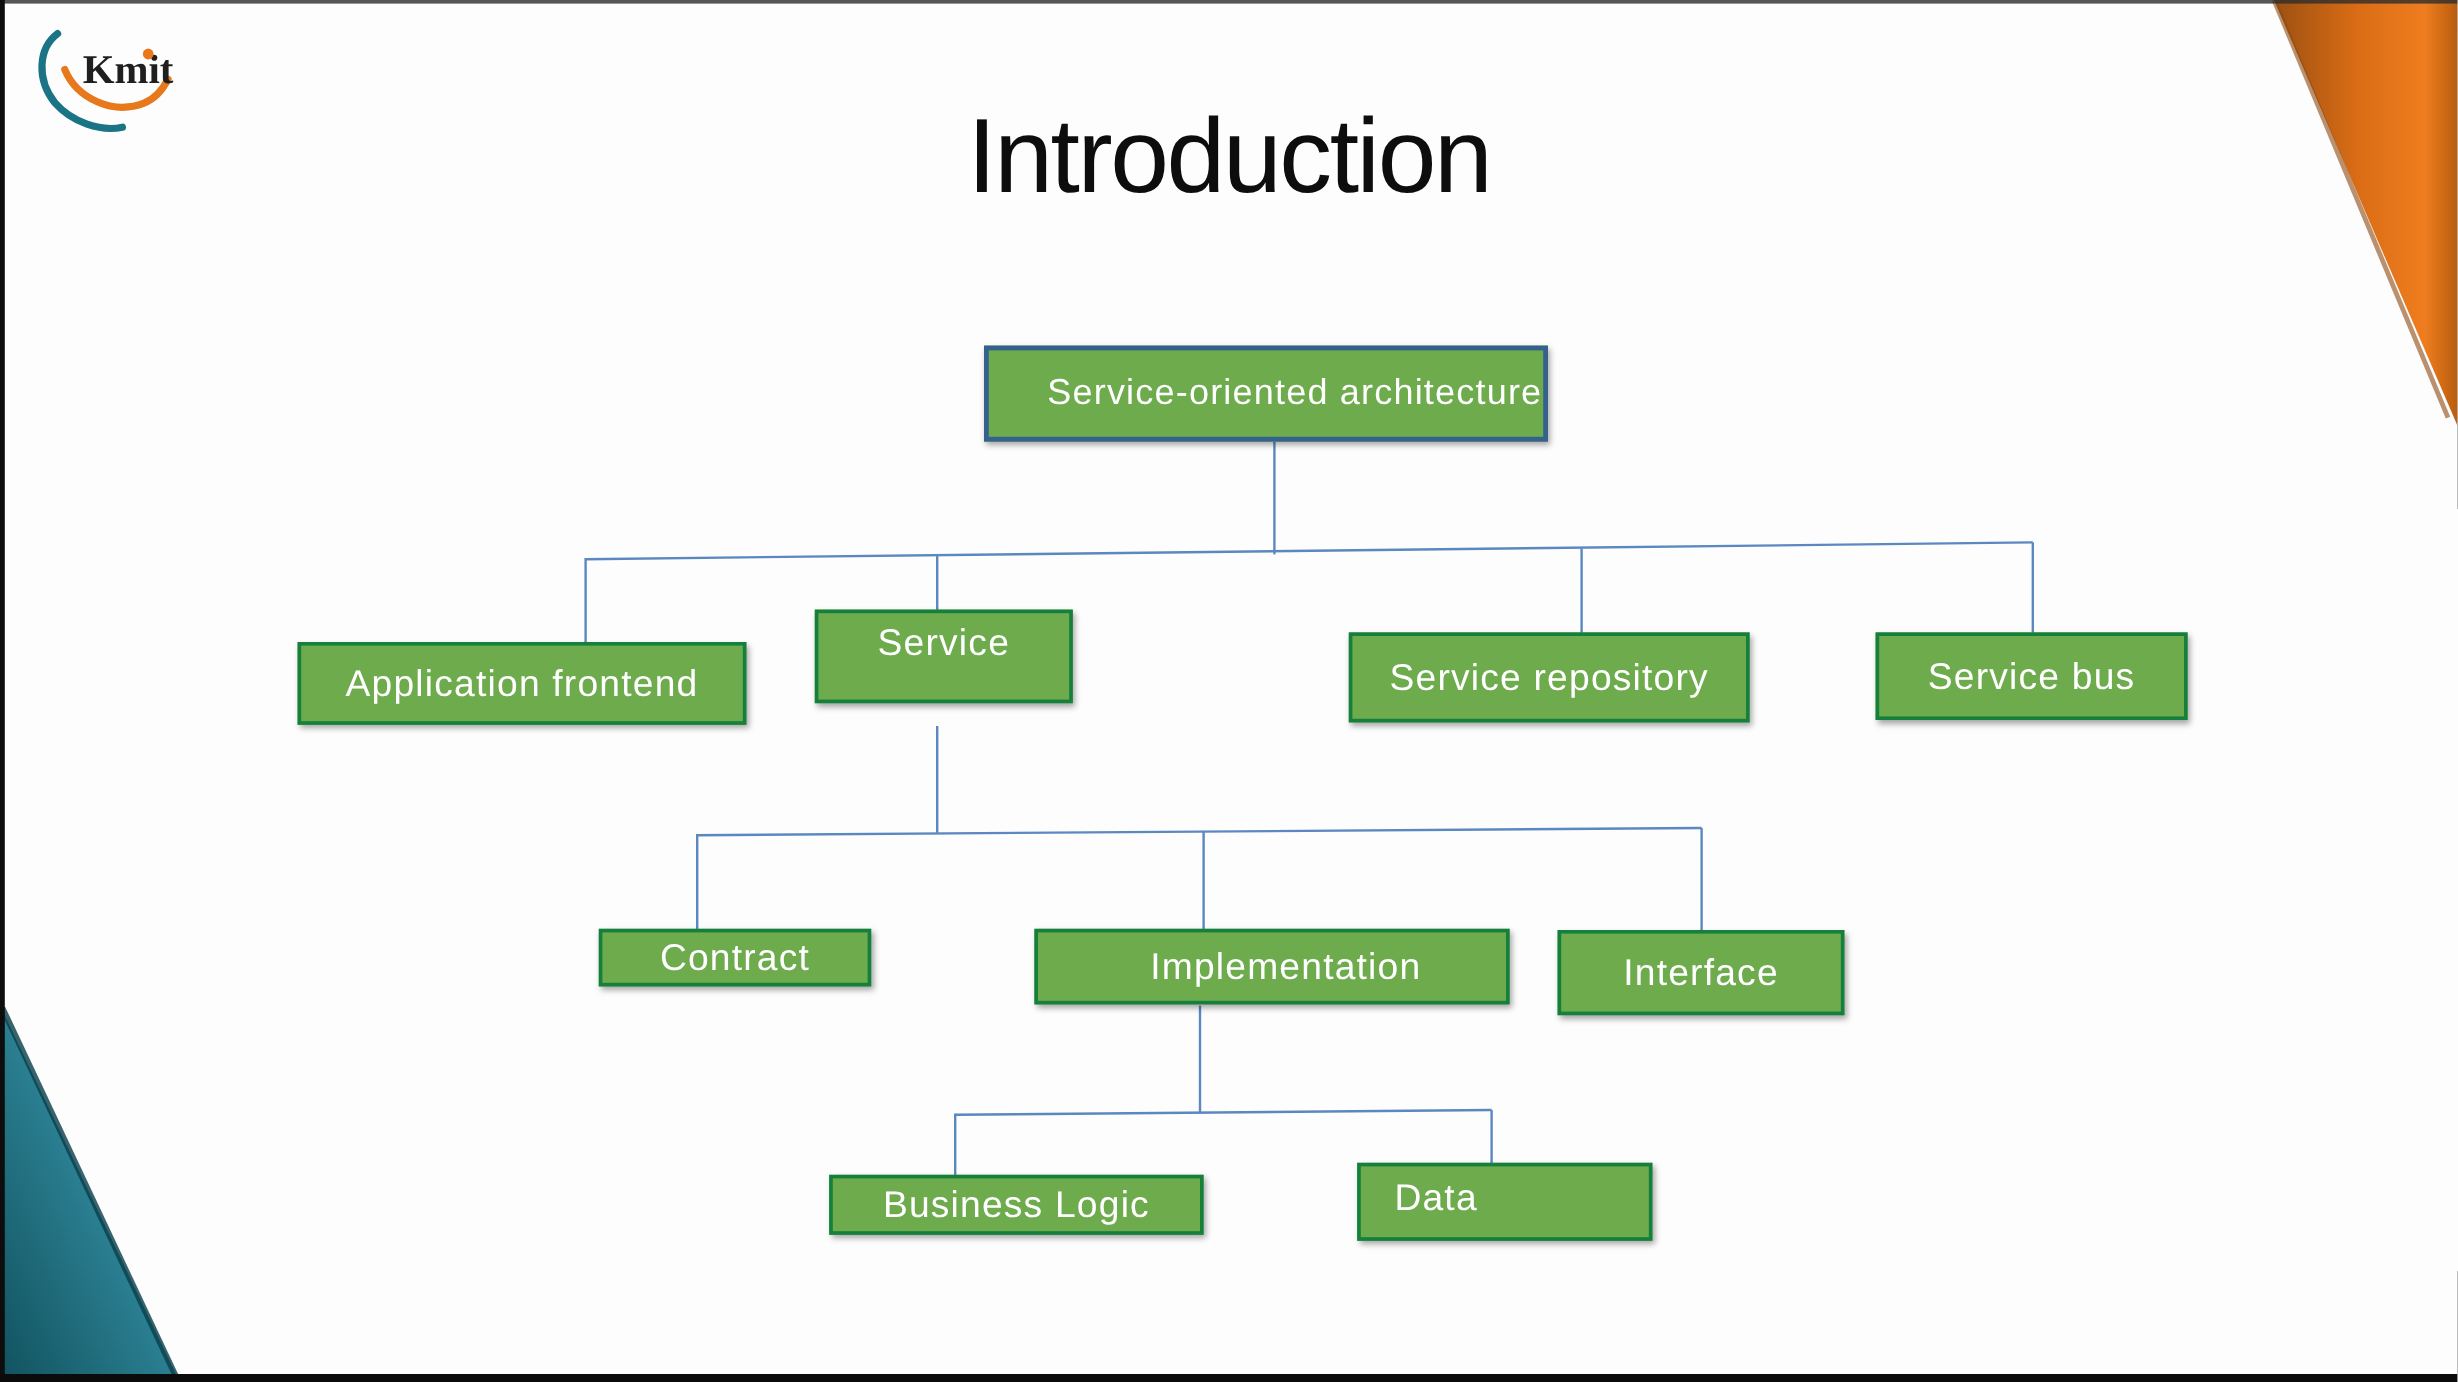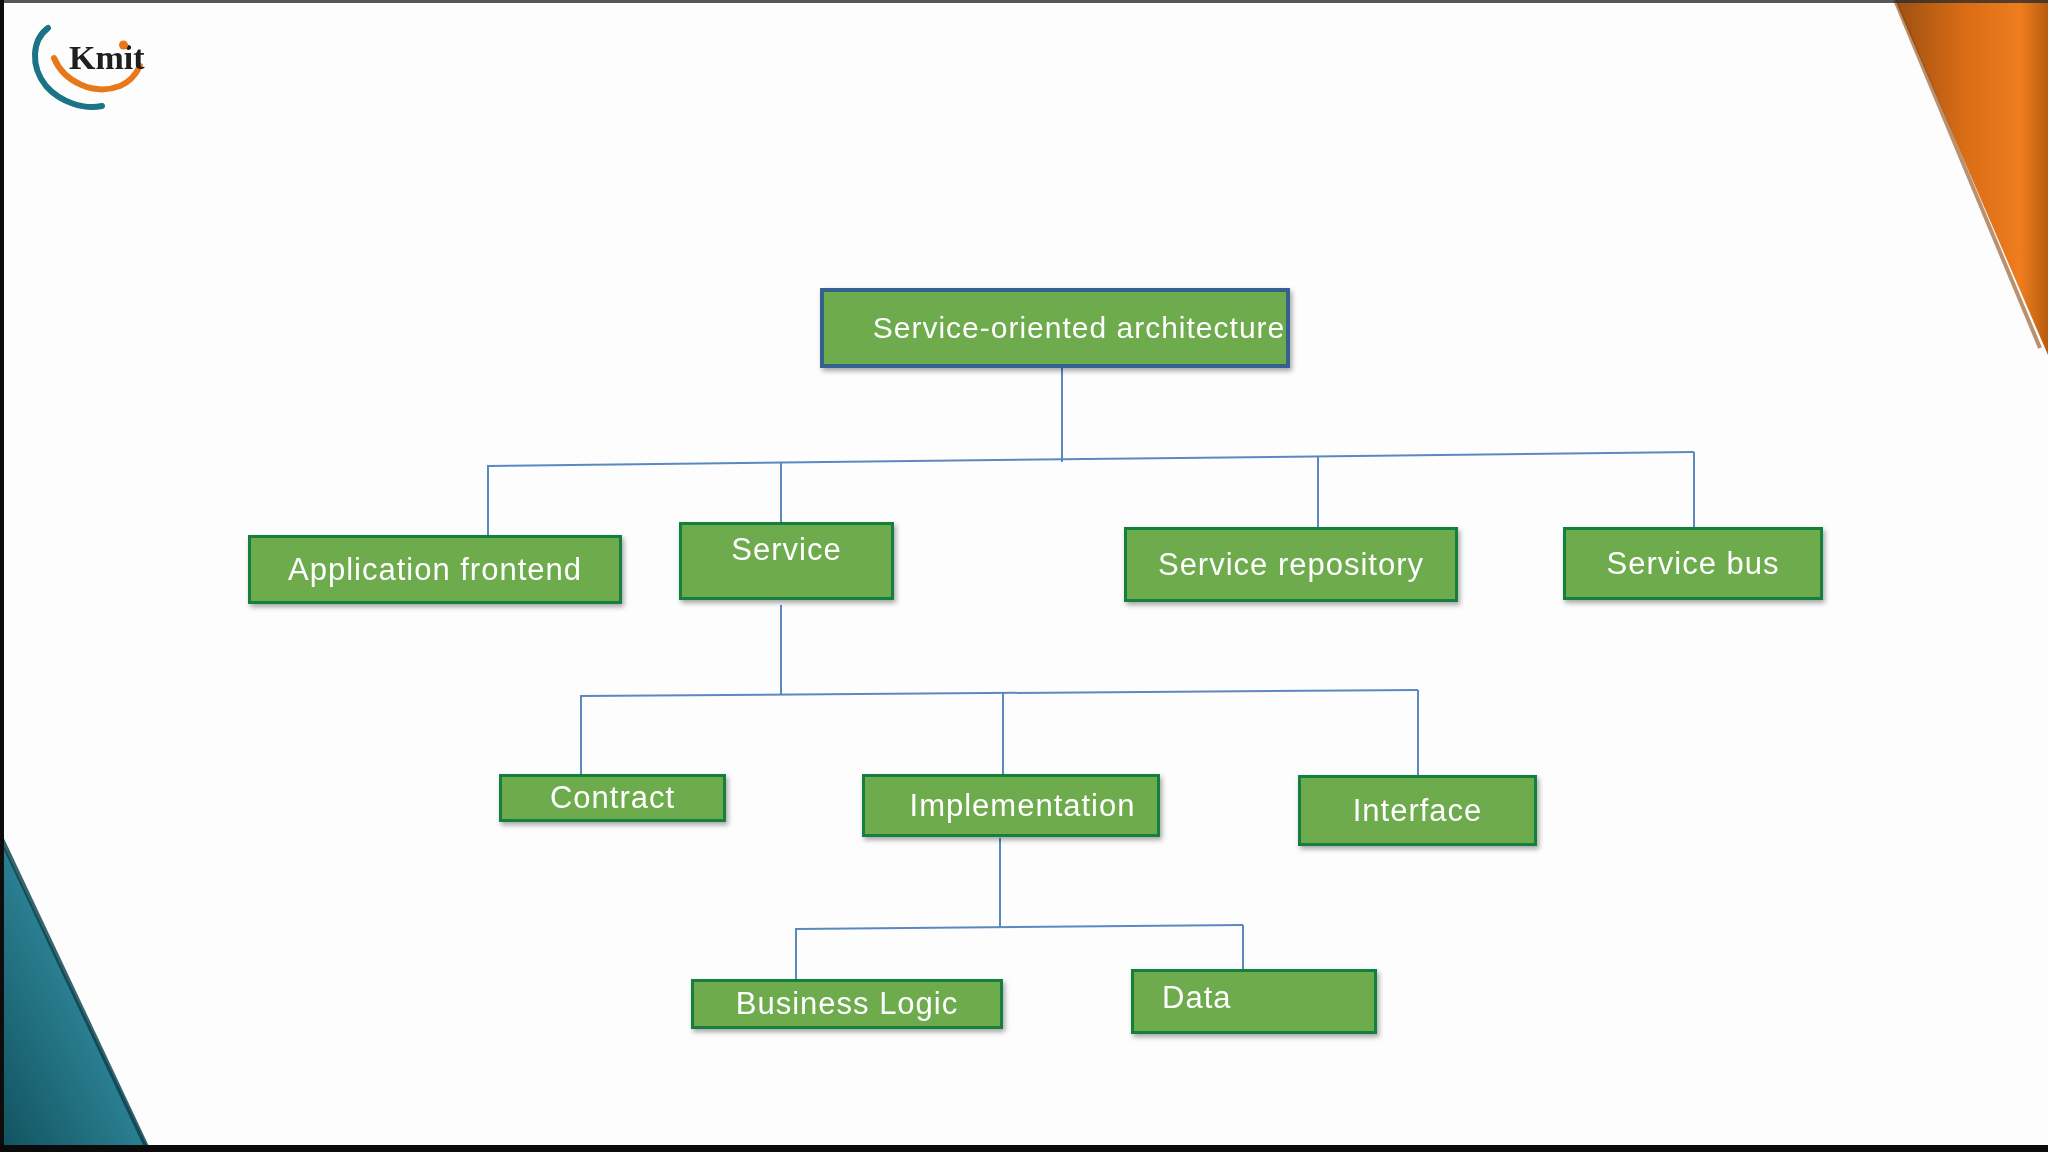--- a/index.html
+++ b/index.html
@@ -28,25 +28,25 @@
   .node{
     position:absolute;box-sizing:border-box;
     display:flex;align-items:center;justify-content:center;
     background:#6dab4d;border:3px solid #15803d;
     color:#ffffff;font-size:31px;letter-spacing:1px;
     box-shadow:2px 3px 5px rgba(0,0,0,.35);
     white-space:nowrap;
   }
   .n-soa{left:820px;top:288px;width:470px;height:80px;border:4px solid #35618e;font-size:30px;padding-left:48px;}
   .n-appfront{left:248px;top:535px;width:374px;height:69px;}
-  .n-service{left:679px;top:522px;width:215px;height:78px;padding-bottom:23px;}
+  .n-service{left:679px;top:508px;width:215px;height:78px;padding-bottom:23px;}
   .n-repo{left:1124px;top:527px;width:334px;height:75px;}
   .n-bus{left:1563px;top:527px;width:260px;height:73px;}
   .n-contract{left:499px;top:774px;width:227px;height:48px;}
-  .n-impl{left:862px;top:774px;width:298px;height:63px;padding-left:23px;}
+  .n-impl{left:862px;top:774px;width:396px;height:63px;padding-left:23px;}
   .n-interface{left:1298px;top:775px;width:239px;height:71px;}
   .n-bizlogic{left:691px;top:979px;width:312px;height:50px;}
   .n-data{left:1131px;top:969px;width:246px;height:65px;
           justify-content:flex-start;align-items:flex-start;padding:8px 0 0 28px;text-align:center;}
 </style>
 </head>
 <body>
 
 <div class="stage">
 
@@ -74,20 +74,21 @@
   <div class="edge-left"></div>
   <div class="edge-bottom"></div>
 
   <svg class="logo" viewBox="0 0 160 115" aria-hidden="true">
     <path d="M 24 12 C 8 24, 6 50, 22 70 C 36 86, 60 94, 78 90" fill="none" stroke="#1b7486" stroke-width="6" stroke-linecap="round"></path>
     <path d="M 30 42 C 40 66, 70 80, 96 70 C 106 66, 112 58, 116 50" fill="none" stroke="#e8781c" stroke-width="6" stroke-linecap="round"></path>
     <text x="45" y="53" font-family="Liberation Serif, serif" font-weight="700" font-size="34" fill="#1f1f1f">Kmit</text>
     <circle cx="99.5" cy="29" r="4.5" fill="#e8781c"></circle>
   </svg>
 
+  <h1 class="slide-title">Introduction</h1>
 
   <svg class="connectors" viewBox="0 0 2048 1152" aria-hidden="true">
 
     <line x1="1062" y1="368" x2="1062" y2="462"></line>
     <line x1="488" y1="466" x2="1694" y2="452"></line>
     <line x1="488" y1="465" x2="488" y2="540"></line>
     <line x1="781" y1="463" x2="781" y2="530"></line>
     <line x1="1318" y1="457" x2="1318" y2="530"></line>
     <line x1="1694" y1="452" x2="1694" y2="530"></line>
 

